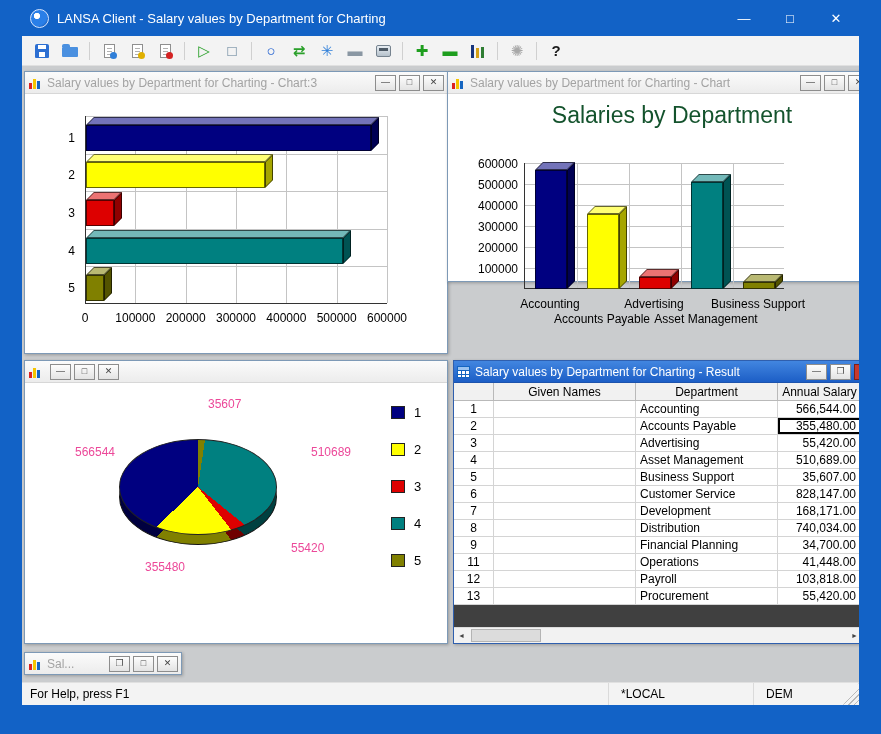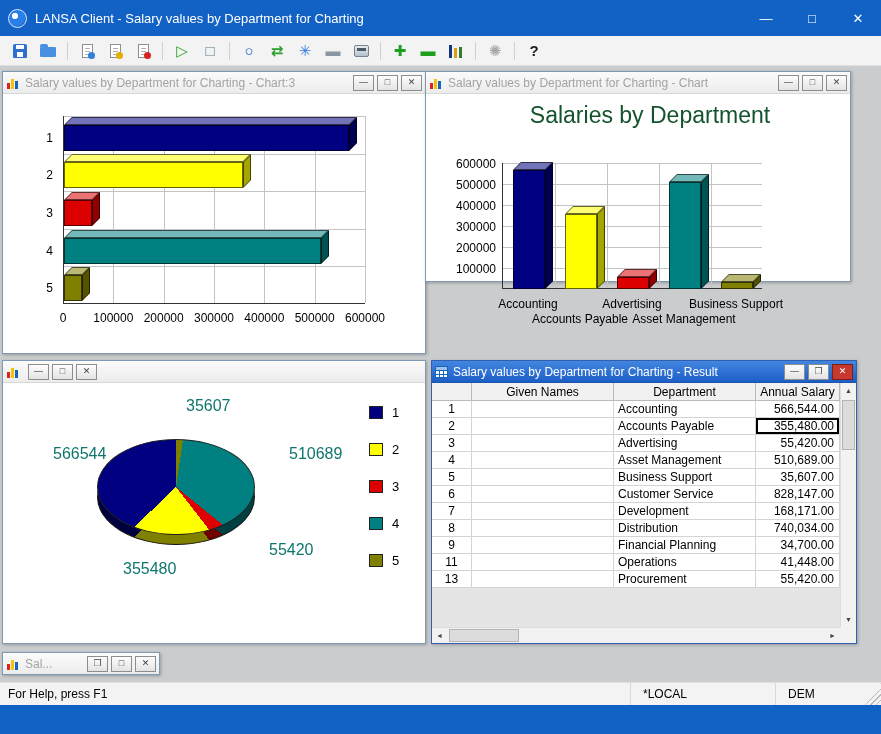--- a/index.html
+++ b/index.html
@@ -1,17 +1,17 @@
 <!DOCTYPE html>
 <html><head>
 <meta charset="utf-8">
 <style>
 *{box-sizing:border-box;margin:0;padding:0;font-family:"Liberation Sans","DejaVu Sans",sans-serif}
 html,body{width:881px;height:734px;overflow:hidden;background:#555}
-.app{width:881px;height:734px;background:#1262c6;padding:0 0 6px;position:relative}
+.app{width:881px;height:734px;background:#1262c6;padding:0 22px 6px;position:relative}
 .titlebar{height:36px;display:flex;align-items:center;color:#fff;padding-left:8px}
 .app-icon{width:19px;height:19px;border-radius:50%;flex:none;border:1px solid #d8e6ff;background:radial-gradient(circle at 35% 35%,#ffffff 0 18%,#2a7fe8 22% 62%,#0b3f8f 100%);margin-right:8px}
 .titlebar .title{font-size:13px;flex:1;white-space:nowrap;overflow:hidden}
 .win-btn{width:46px;height:36px;background:transparent;border:none;color:#fff;font-size:13px;cursor:default}
 .menubar{height:23px;background:#fff;display:flex;align-items:center;border-bottom:1px solid #e6e6e6}
 .menu-item{padding:0 9px;font-size:13px;color:#000;line-height:23px}
 .toolbar{height:30px;background:#f3f3f3;display:flex;align-items:center;padding:0 6px;border-bottom:1px solid #e0e0e0}
 .tb-btn{width:26px;height:24px;border:none;background:transparent;display:flex;align-items:center;justify-content:center;margin:0 1px;padding:0;cursor:default}
 .tb-glyph{font-size:15px;font-weight:bold;line-height:1}
 .tb-sep{width:1px;height:18px;background:#d0d0d0;margin:0 5px}
@@ -41,25 +41,25 @@
 .icon-table{width:13px;height:12px;flex:none;border:1px solid #1565c0;background:linear-gradient(#9cc3f0,#9cc3f0) 0 0/100% 3px no-repeat,repeating-linear-gradient(to right,transparent 0 3px,#1565c0 3px 4px),repeating-linear-gradient(to bottom,transparent 0 3px,#1565c0 3px 4px),#fff}
 .plot{position:absolute;border-left:1px solid #333;border-bottom:1px solid #333}
 .gl{position:absolute;background:#c4c4c4}
 .gl.v{top:0;bottom:0;width:1px}
 .gl.h{left:0;right:0;height:1px}
 .b3{position:absolute;display:block;border:1px solid rgba(0,0,0,.6)}
 .tick{position:absolute;font-size:12px;color:#000}
 .cat{position:absolute;font-size:12px;color:#000}
 .chart-title{position:absolute;left:30px;right:6px;top:8px;text-align:center;font-size:23px;color:#14532d}
 .pie,.pie-depth{position:absolute;border-radius:50%;border:1px solid #222}
-.pie-label{position:absolute;font-size:16px;color:#0f766e}
+.pie-label{position:absolute;font-size:12px;color:#ec4899}
 .legend-item{position:absolute;display:flex;align-items:center;gap:9px}
 .legend-swatch{display:block;width:14px;height:13px;border:1px solid #222}
 .legend-label{font-size:13px;color:#000}
-.result-table{position:absolute;left:0;top:0;right:16px;bottom:16px;overflow:hidden;font-size:12px;background:#e5e5e5}
+.result-table{position:absolute;left:0;top:0;right:16px;bottom:16px;overflow:hidden;font-size:12px;background:#404040}
 .thead{display:flex;height:18px;background:#f1f1f1}
 .hcell{border-right:1px solid #b9b9b9;border-bottom:1px solid #b9b9b9;display:flex;align-items:center;justify-content:center;color:#000}
 .c0{width:40px}.c1{width:142px}.c2{width:142px}.c3{width:84px}
 .trow{display:flex;height:17px;background:#fff}
 .tcell{border-right:1px solid #d4d4d4;border-bottom:1px solid #d4d4d4;display:flex;align-items:center;padding:0 4px;white-space:nowrap;overflow:hidden}
 .tcell.c0{justify-content:center;padding:0}
 .tcell.c3{justify-content:flex-end;padding-right:5px}
 .tcell.selected{box-shadow:inset 0 0 0 2px #000}
 .vscroll{position:absolute;top:0;right:0;bottom:16px;width:16px;background:#f2f2f2;border-left:1px solid #dcdcdc}
 .hscroll{position:absolute;left:0;right:16px;bottom:0;height:16px;background:#f2f2f2;border-top:1px solid #dcdcdc}
@@ -377,20 +377,26 @@
                 <div class="tcell c2">Financial Planning</div>
                 <div class="tcell c3">34,700.00</div>
               </div>
               <div class="trow">
                 <div class="tcell c0">11</div>
                 <div class="tcell c1"></div>
                 <div class="tcell c2">Operations</div>
                 <div class="tcell c3">41,448.00</div>
               </div>
               <div class="trow">
+                <div class="tcell c0">12</div>
+                <div class="tcell c1"></div>
+                <div class="tcell c2">Payroll</div>
+                <div class="tcell c3">103,818.00</div>
+              </div>
+              <div class="trow">
                 <div class="tcell c0">13</div>
                 <div class="tcell c1"></div>
                 <div class="tcell c2">Procurement</div>
                 <div class="tcell c3">55,420.00</div>
               </div>
             </div>
         </div>
         <div class="vscroll">
           <button class="sbtn up">▲</button>
           <div class="vthumb"></div>

